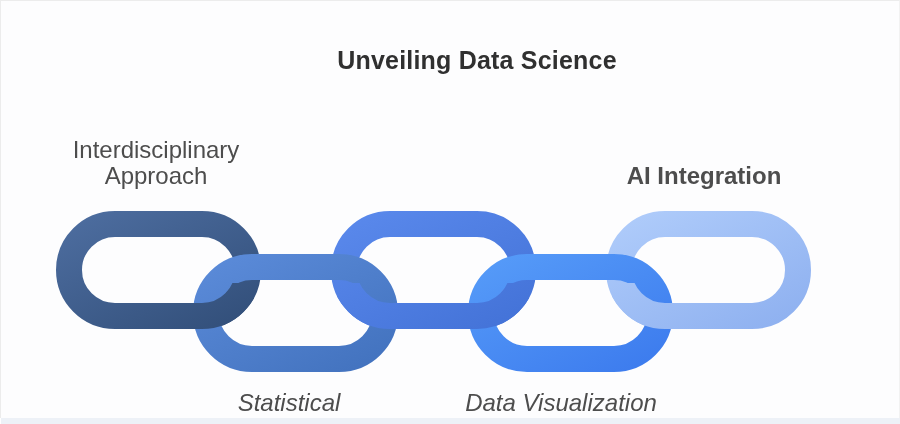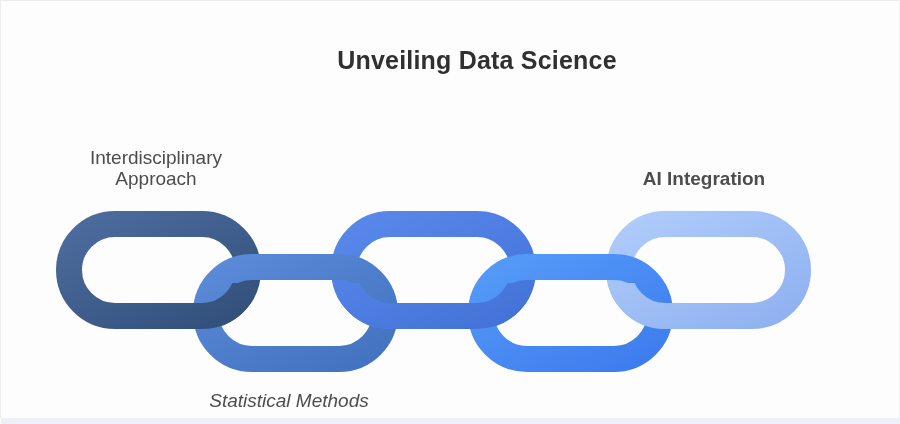--- a/index.html
+++ b/index.html
@@ -27,22 +27,22 @@
     text-align:center;
     font-size:25px;
     font-weight:bold;
     letter-spacing:.2px;
     padding-left:11px;
   }
   .node-label{
     position:absolute;
     width:200px;
     text-align:center;
-    font-size:19px;
-    line-height:21px;
+    font-size:24px;
+    line-height:26px;
   }
   .label-top{
     top:132px;height:56px;
     display:flex;align-items:flex-end;justify-content:center;
   }
   .label-bottom{top:389px;font-style:italic;}
   #lbl-0{left:55px;}
   #lbl-2{left:328px;}
   #lbl-4{left:603px;font-weight:bold;}
   #lbl-1{left:188px;}
@@ -52,20 +52,21 @@
 </head>
 <body>
 
 <div class="canvas" style="background: rgb(253, 253, 254);">
 
   <h1 class="page-title" style="color: rgb(48, 48, 48);">Unveiling Data Science</h1>
 
   <div id="lbl-0" class="node-label label-top" style="color: rgb(77, 77, 77);">Interdisciplinary Approach</div>
   <div id="lbl-4" class="node-label label-top" style="color: rgb(77, 77, 77);">AI Integration</div>
   <div id="lbl-1" class="node-label label-bottom" style="color: rgb(77, 77, 77);">Statistical Methods</div>
+  <div id="lbl-3" class="node-label label-bottom" style="color: rgb(77, 77, 77);">Data Visualization</div>
 
   <svg class="chain-svg" width="900" height="424" viewBox="0 0 900 424">
     <defs>
       <linearGradient id="g0" x1="0" y1="0" x2="1" y2="1">
         <stop offset="0" stop-color="#4C6C9E"></stop>
         <stop offset="1" stop-color="#33507B"></stop>
       </linearGradient>
       <linearGradient id="g1" x1="0" y1="0" x2="1" y2="1">
         <stop offset="0" stop-color="#5A8AD8"></stop>
         <stop offset="1" stop-color="#4373BF"></stop>

